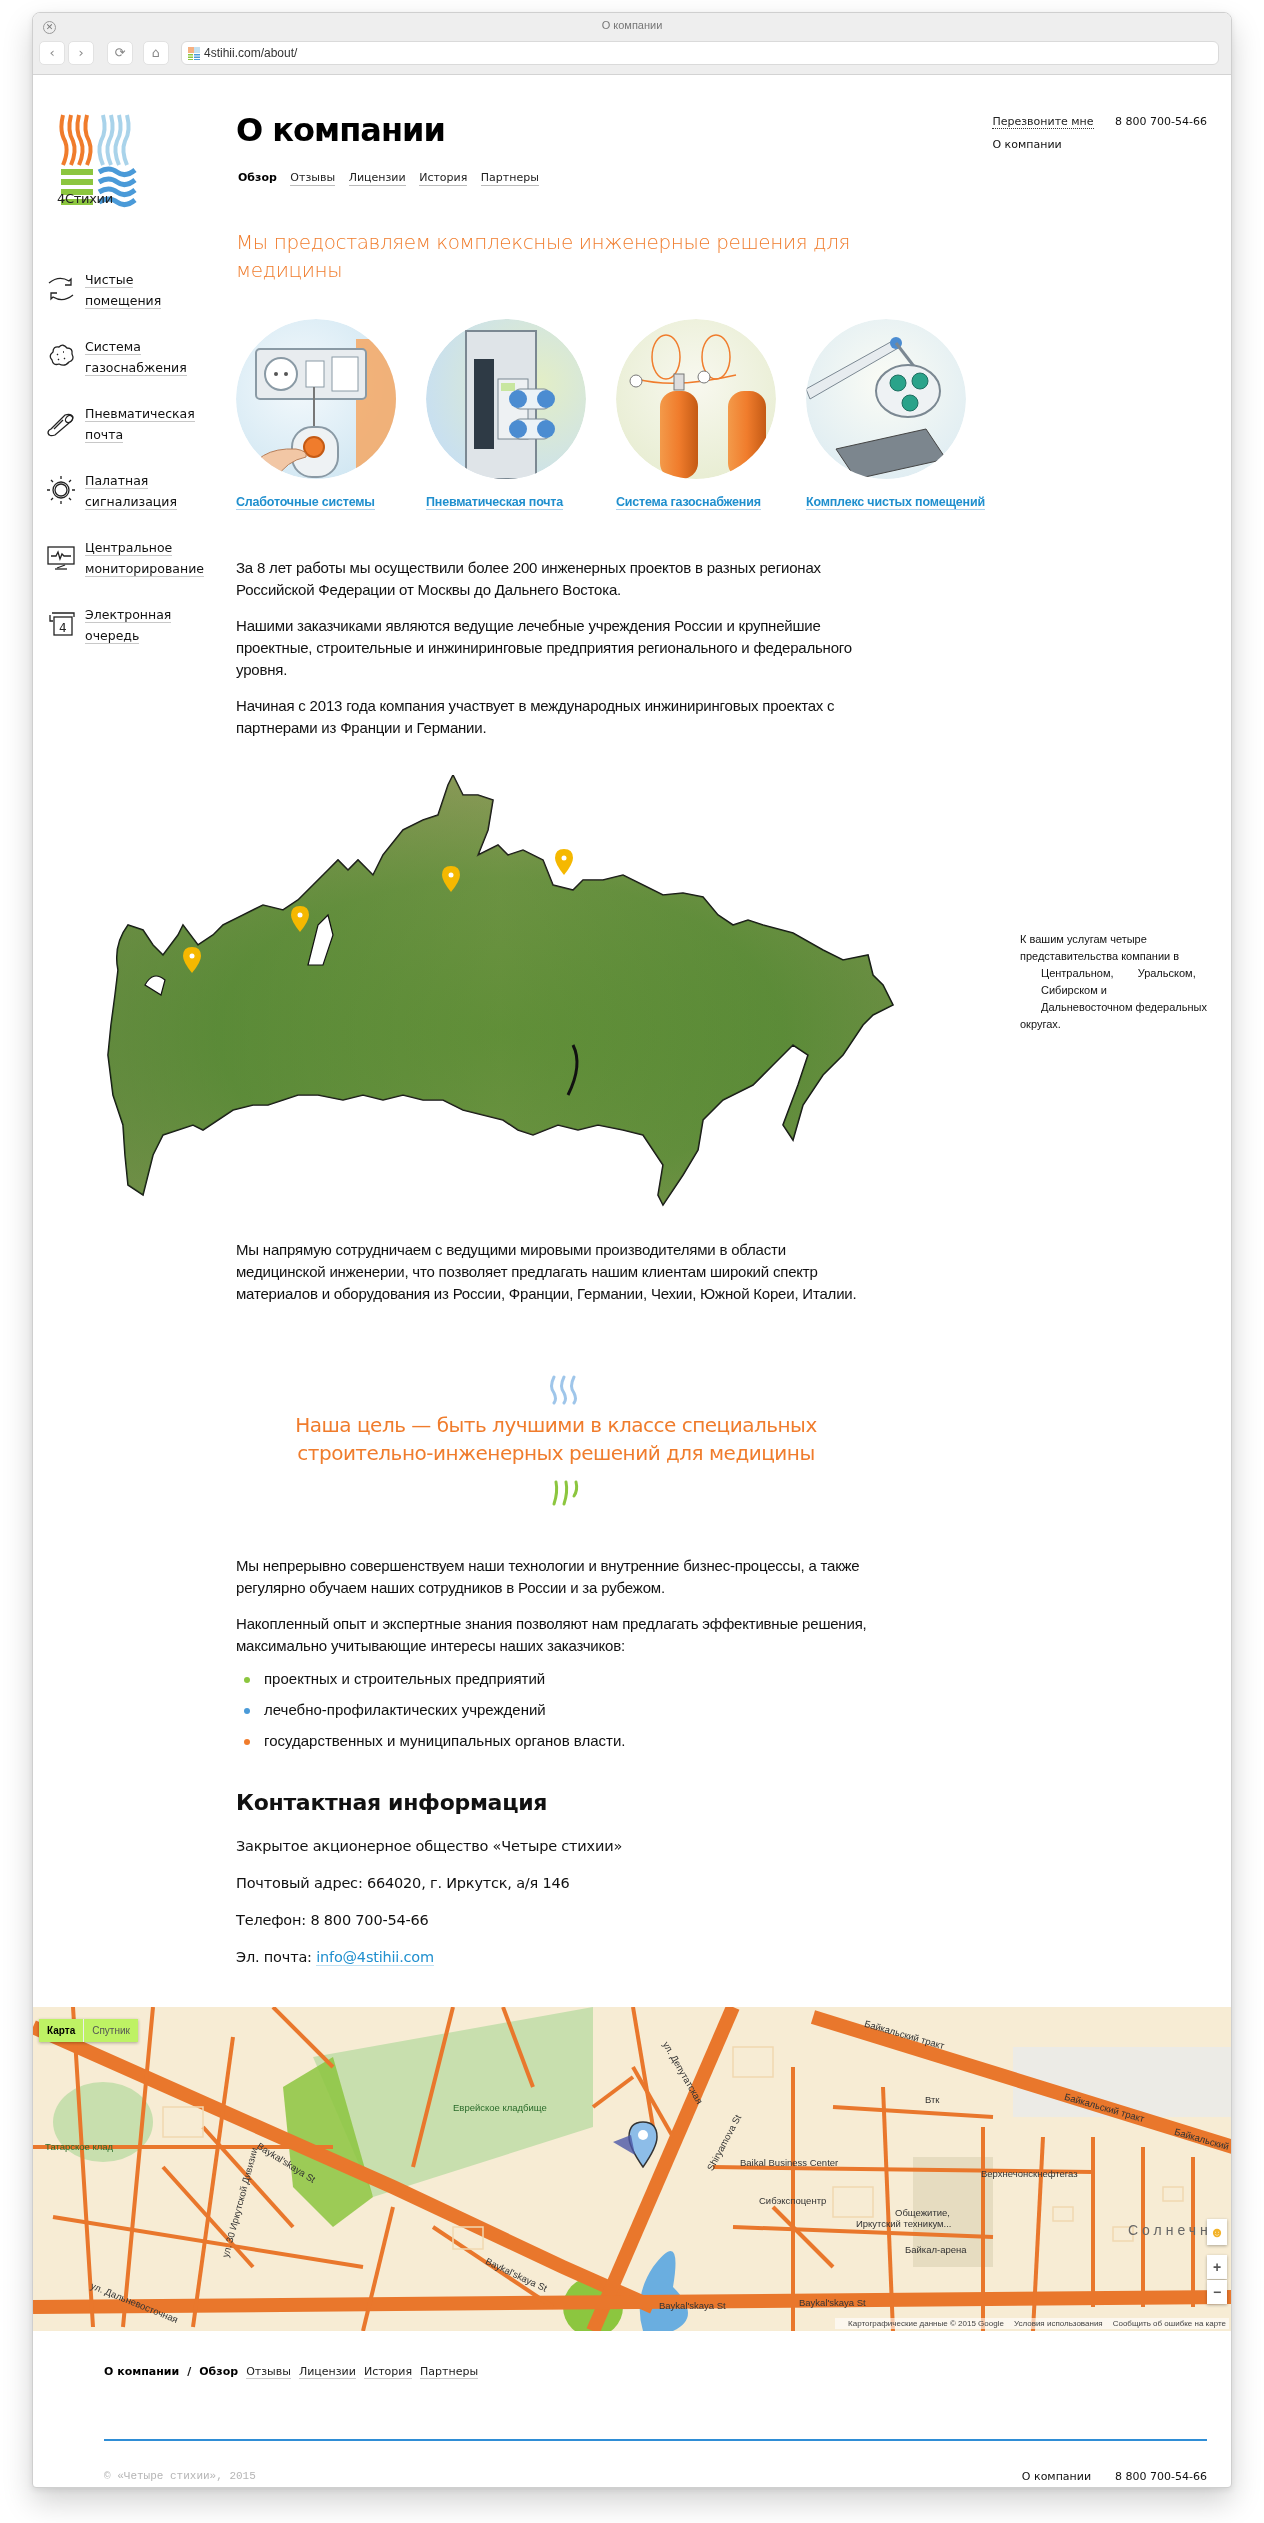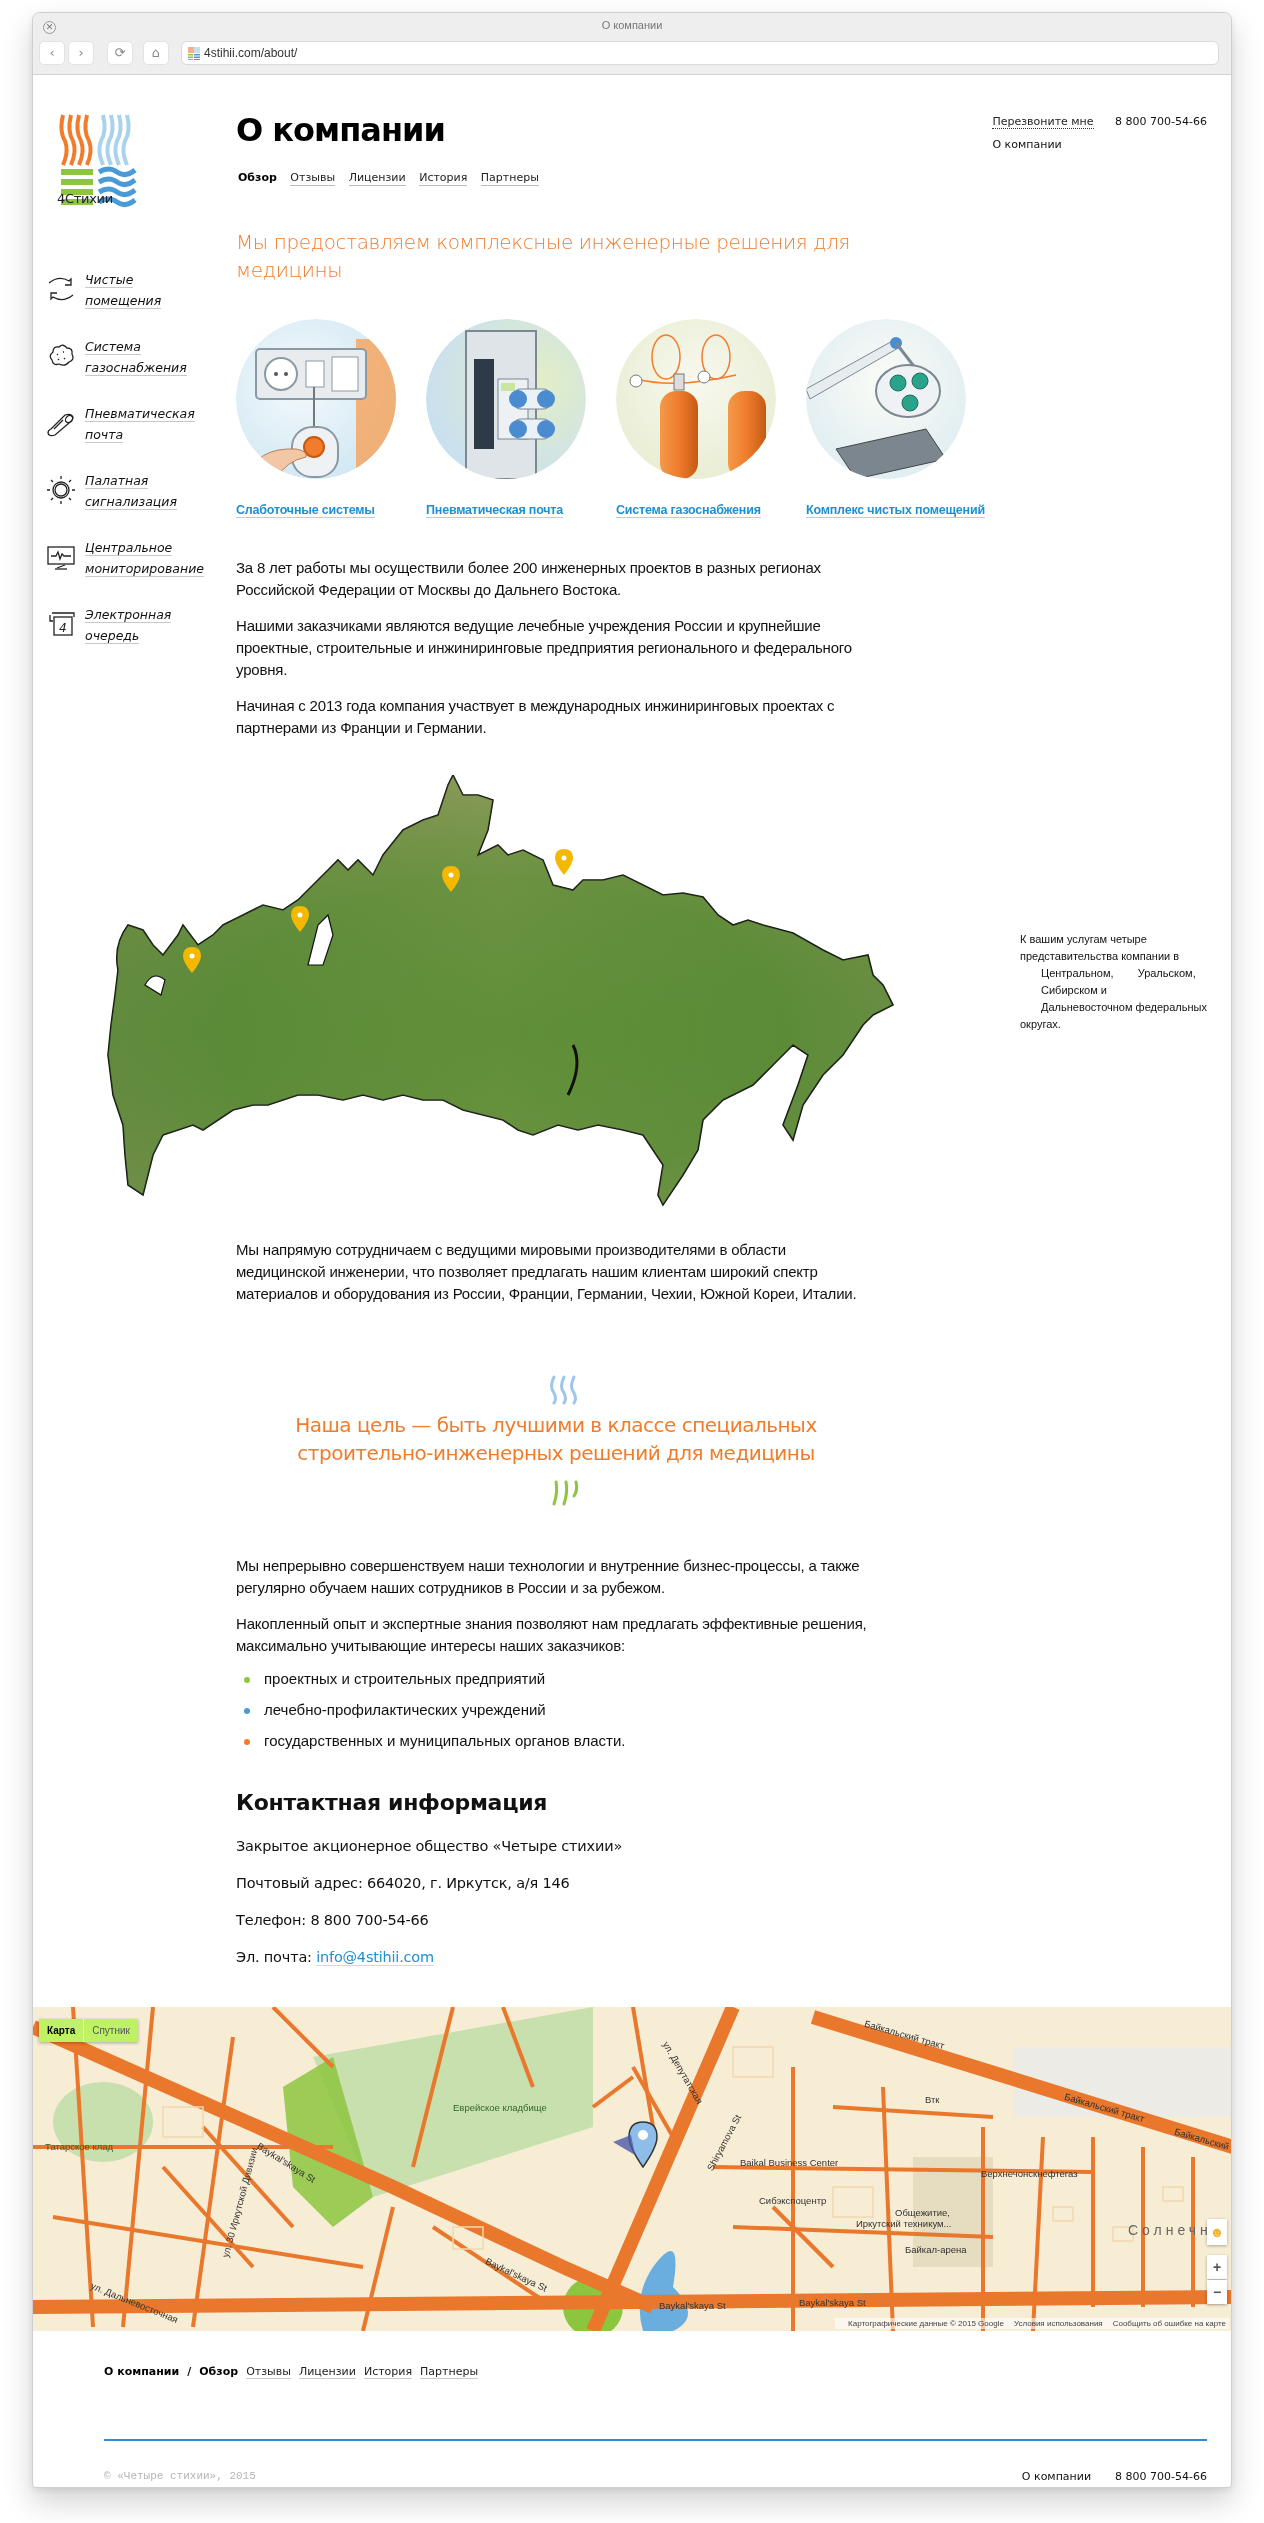--- a/index.html
+++ b/index.html
@@ -45,30 +45,30 @@
   .page-title { position: absolute; left: 203px; top: 36px; font-size: 32px; font-weight: bold; letter-spacing: -1px; color: #000; font-family: "DejaVu Sans", sans-serif; }
   .subnav { position: absolute; left: 205px; top: 96px; font-size: 11px; font-family: "DejaVu Sans", sans-serif; }
   .subnav span { margin-right: 10px; color: #222; border-bottom: 1px solid #bbb; padding-bottom: 1px; }
   .subnav span.active { font-weight: bold; border-bottom: none; color: #000; }
   .hdr-right { position: absolute; right: 26px; top: 40px; font-size: 11px; font-family: "DejaVu Sans", sans-serif; text-align: left; }
   .callback { border-bottom: 1px dotted #333; margin-right: 18px; color: #222; }
   .hdr-phone { color: #111; }
   .hdr-about { display: block; margin-top: 10px; color: #111; }
 
   
-  .sidebar { position: absolute; left: 10px; top: 194px; width: 170px; font-style: italic; }
+  .sidebar { position: absolute; left: 10px; top: 194px; width: 170px; }
   .sb-item { position: relative; height: 67px; padding-left: 42px; }
   .sb-icon { position: absolute; left: 2px; top: 4px; width: 32px; height: 32px; }
   .sb-label { font-size: 12.5px; line-height: 21px; color: #111; font-family: "DejaVu Sans", sans-serif; }
   .sb-label span { border-bottom: 1px solid #c8c8c8; }
   .lead { position: absolute; left: 203px; top: 153px; width: 620px; font-size: 20px; line-height: 28px; color: #f07c2c; font-family: "DejaVu Sans", sans-serif; font-weight: 300; letter-spacing: -0.4px; }
   .services { position: absolute; left: 203px; top: 244px; width: 800px; height: 140px; }
   .svc { position: absolute; top: 0; width: 170px; }
   .svc-img { width: 160px; height: 160px; border-radius: 50%; overflow: hidden; margin-left: 0; }
-  .svc-label { display: block; font-size: 12.5px; font-weight: bold; color: #1f8fce; margin-top: 20px; white-space: nowrap; letter-spacing: -0.2px; }
+  .svc-label { display: block; font-size: 12.5px; font-weight: bold; color: #1f8fce; margin-top: 12px; white-space: nowrap; letter-spacing: -0.2px; }
   .svc-label span { border-bottom: 1px solid #a8d2ee; }
 
   .p { position: absolute; left: 203px; width: 640px; font-size: 15px; line-height: 22px; color: #111; letter-spacing: -0.2px; }
 
   .map-wrap { position: absolute; left: 70px; top: 700px; width: 880px; height: 440px; }
   .map-note { position: absolute; left: 987px; top: 856px; width: 200px; font-size: 11px; line-height: 17px; color: #111; }
   .map-note b { font-weight: normal; margin-left: 21px; }
 
   .quote-top { position: absolute; left: 513px; top: 1300px; }
   .quote { position: absolute; left: 203px; top: 1336px; width: 640px; text-align: center; font-size: 20px; line-height: 28px; color: #f07c2c; font-family: "DejaVu Sans", sans-serif; letter-spacing: -0.5px; }

